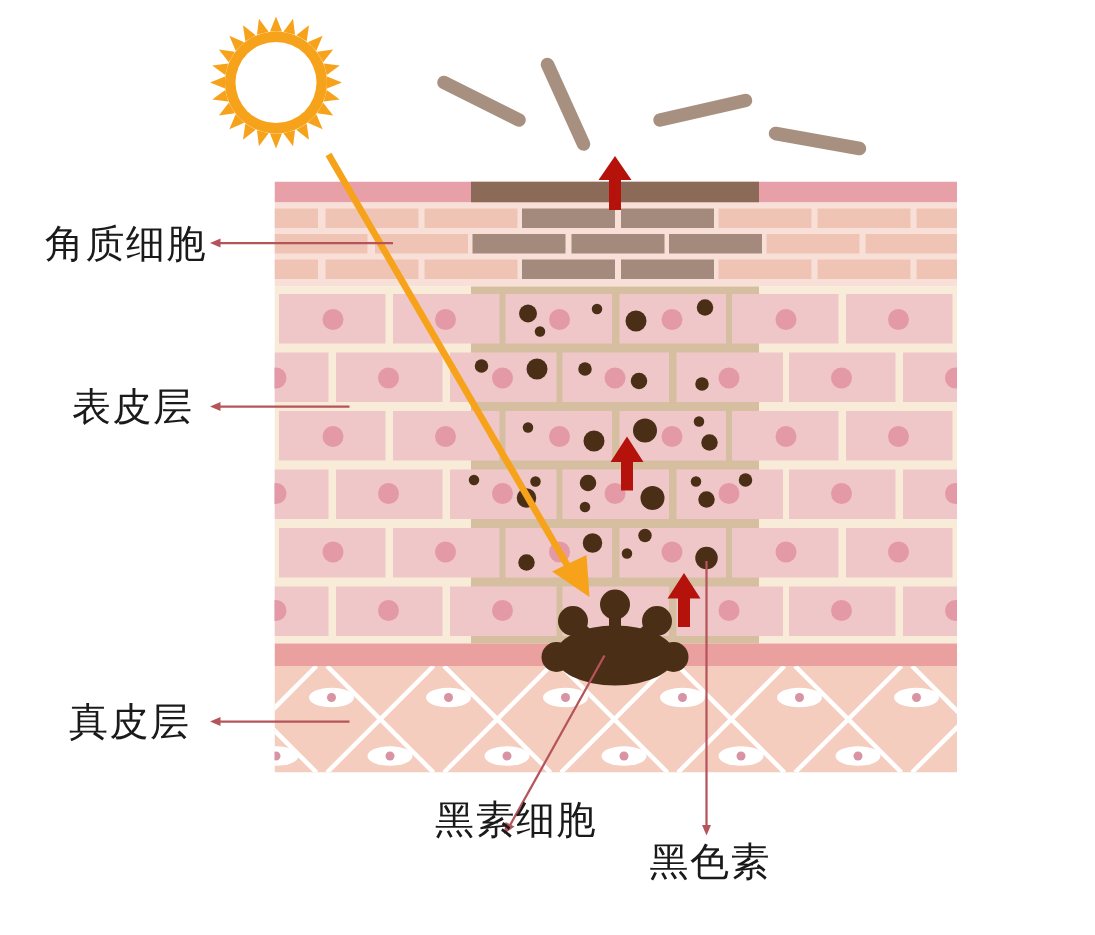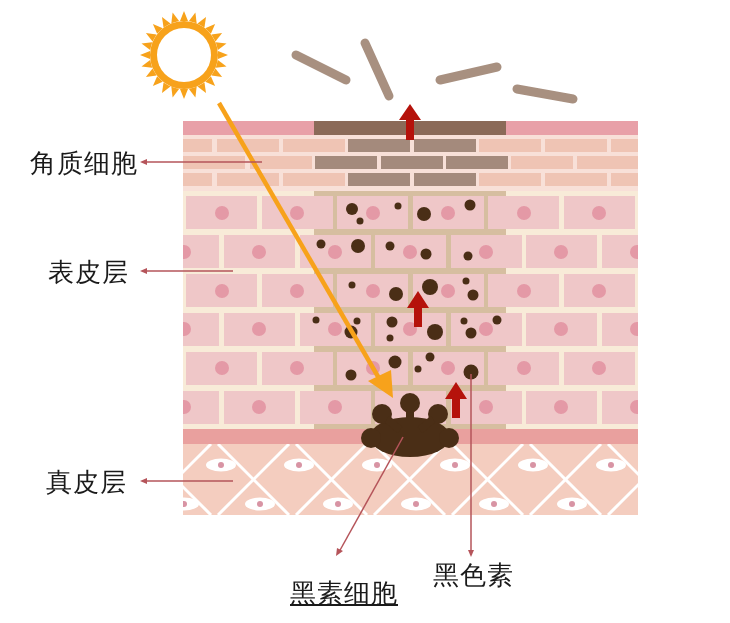--- a/index.html
+++ b/index.html
@@ -314,14 +314,14 @@
     <line x1="403" y1="437" x2="339" y2="552"></line>
       <polygon points="336,556 337,548 343,551" stroke="none"></polygon>
     <line x1="471" y1="374" x2="471" y2="552"></line>
       <polygon points="471,557 468,550 474,550" stroke="none"></polygon>
   </g>
 </svg>
 
 <div class="label" style="left:30px; top:150px;">角质细胞</div>
 <div class="label" style="left:48px; top:259px;">表皮层</div>
 <div class="label" style="left:46px; top:469px;">真皮层</div>
-<div class="label" style="left:290px; top:580px;text-decoration:underline;">黑素细胞</div>
+<div class="label" style="left:290px; top:534px;">黑素细胞</div>
 <div class="label" style="left:433px; top:562px;text-align:right;">黑色素</div>
 
 </body></html>

